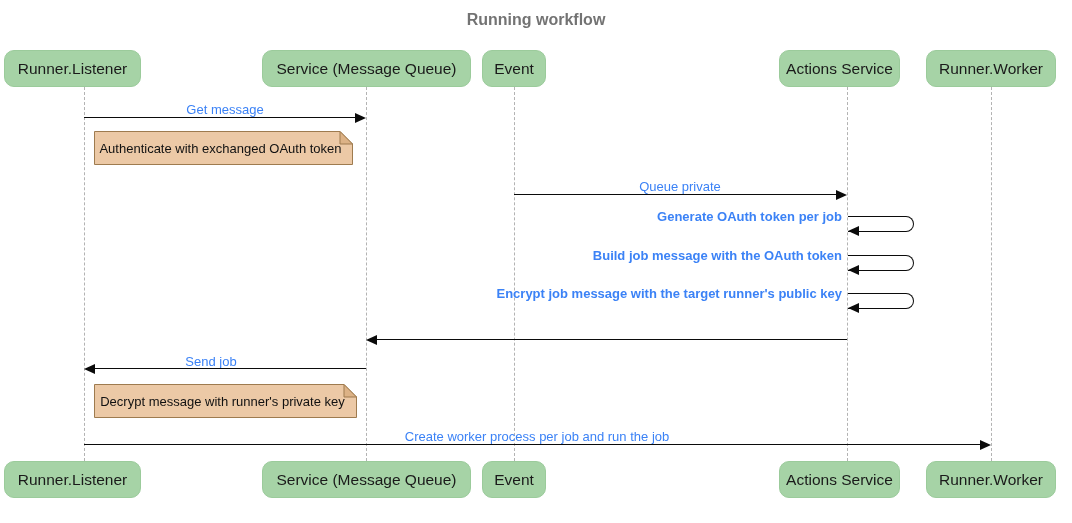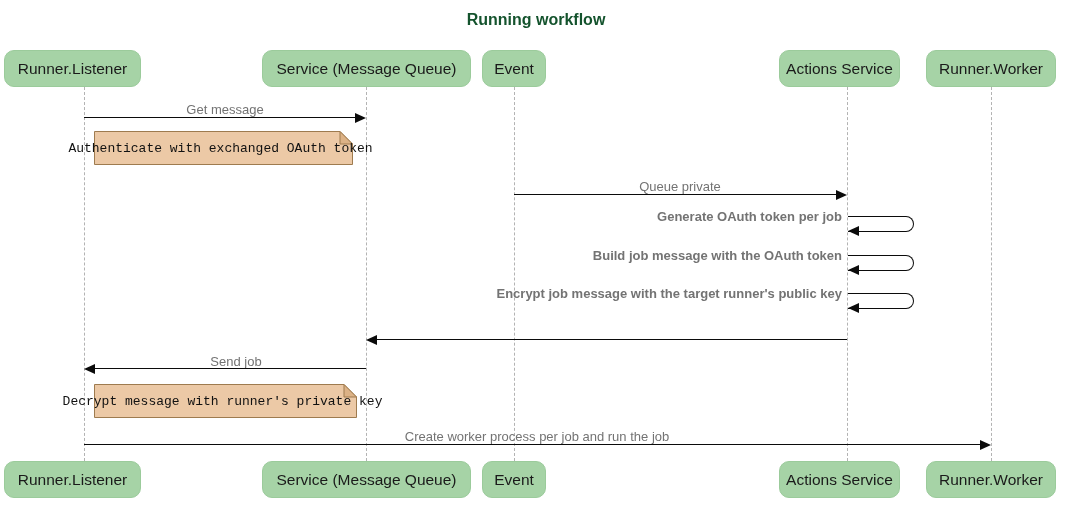--- a/index.html
+++ b/index.html
@@ -11,21 +11,21 @@
     font-family: "Liberation Sans", "DejaVu Sans", sans-serif;
     color: #111111;
     overflow: hidden;
   }
   .title {
     position: absolute;
     top: 11px; left: 0; width: 100%;
     text-align: center;
     font-size: 16px;
     font-weight: bold;
-    color: #14532d;
+    color: #737373;
   }
   .actor {
     position: absolute;
     height: 37px;
     background: #a6d3a6;
     border: 1px solid #9bcb9b;
     border-radius: 10px;
     box-sizing: border-box;
     display: flex;
     align-items: center;
@@ -51,21 +51,21 @@
   }
   .l1 { left: 84px; }
   .l2 { left: 366px; }
   .l3 { left: 514px; }
   .l4 { left: 847px; }
   .l5 { left: 991px; }
 
   .msg-label {
     position: absolute;
     font-size: 13px;
-    color: #737373;
+    color: #3b82f6;
     text-align: center;
     white-space: nowrap;
   }
   .msg-label.right-align { text-align: right; font-weight: bold; }
   .msg-line {
     position: absolute;
     height: 0;
     border-top: 1.5px solid #0b0b0b;
   }
   .arrow {
@@ -94,21 +94,20 @@
   .note svg { position: absolute; top: 0; left: 0; }
   .note .note-text {
     position: absolute;
     top: 0; left: 0; right: 6px; bottom: 0;
     display: flex;
     align-items: center;
     justify-content: center;
     font-size: 13px;
     color: #111111;
     white-space: nowrap;
-    font-family: Liberation Mono, monospace;
   }
 </style>
 </head>
 <body>
 
 <div class="canvas">
 
   <div class="title">Running workflow</div>
 
   <div class="lifeline l1"></div>
@@ -153,21 +152,21 @@
   <div class="selfloop" style="left:848px; top:255px;"></div>
   <div class="arrow left" style="left:848px; top:265px;"></div>
 
   <div class="msg-label right-align" style="right:230px; top:286px;">Encrypt job message with the target runner's public key</div>
   <div class="selfloop" style="left:848px; top:293px;"></div>
   <div class="arrow left" style="left:848px; top:303px;"></div>
 
   <div class="msg-line" style="left:376px; top:339px; width:471px;"></div>
   <div class="arrow left" style="left:366px; top:335px;"></div>
 
-  <div class="msg-label" style="left:136px; top:354px; width:200px;">Send job</div>
+  <div class="msg-label" style="left:111px; top:354px; width:200px;">Send job</div>
   <div class="msg-line" style="left:94px; top:368px; width:272px;"></div>
   <div class="arrow left" style="left:84px; top:364px;"></div>
 
   <div class="note" style="left:94px; top:384px; width:263px;">
     <svg width="263" height="34" viewBox="0 0 263 34">
       <path d="M0.5,0.5 H250 L262.5,13 V33.5 H0.5 Z" fill="#ecc9a6" stroke="#9e7b4f" stroke-width="1"></path>
       <path d="M250,0.5 V13 H262.5 Z" fill="#dcb286" stroke="#9e7b4f" stroke-width="1"></path>
     </svg>
     <div class="note-text">Decrypt message with runner's private key</div>
   </div>

